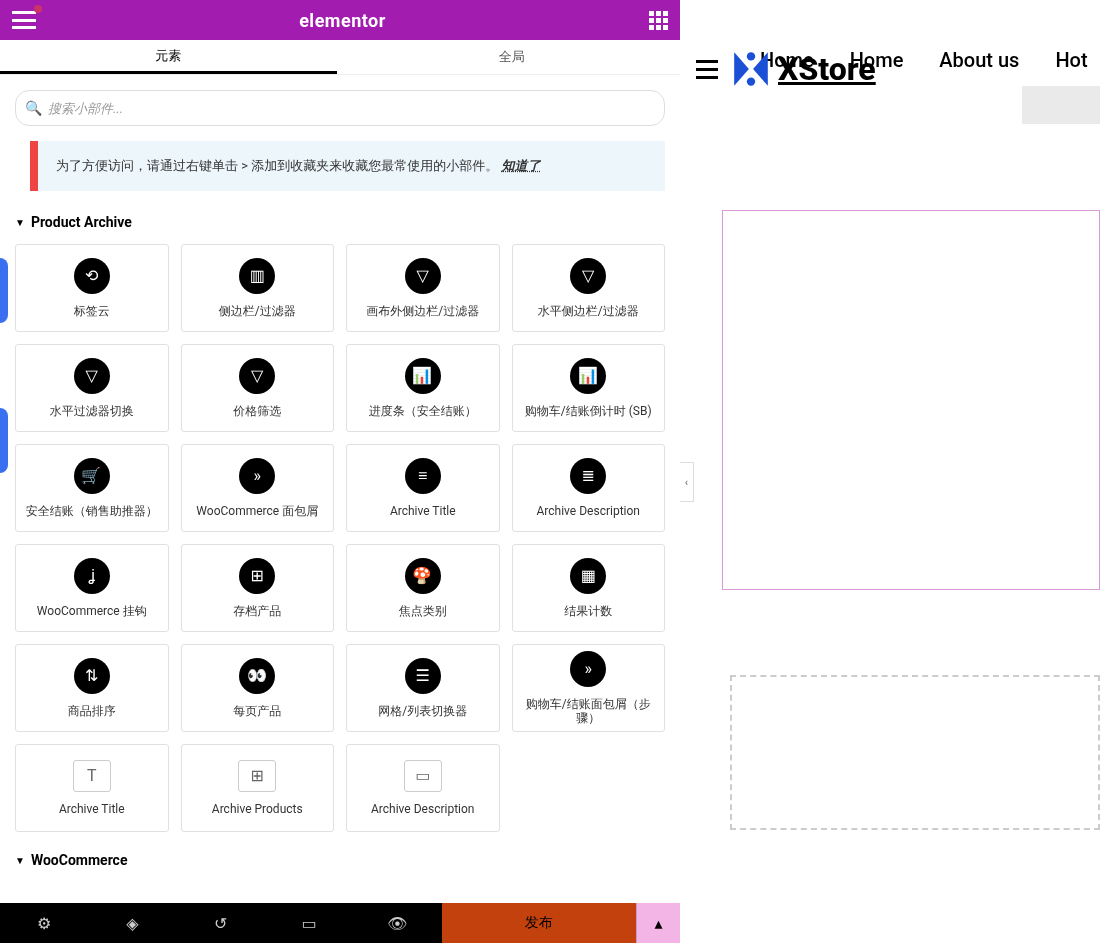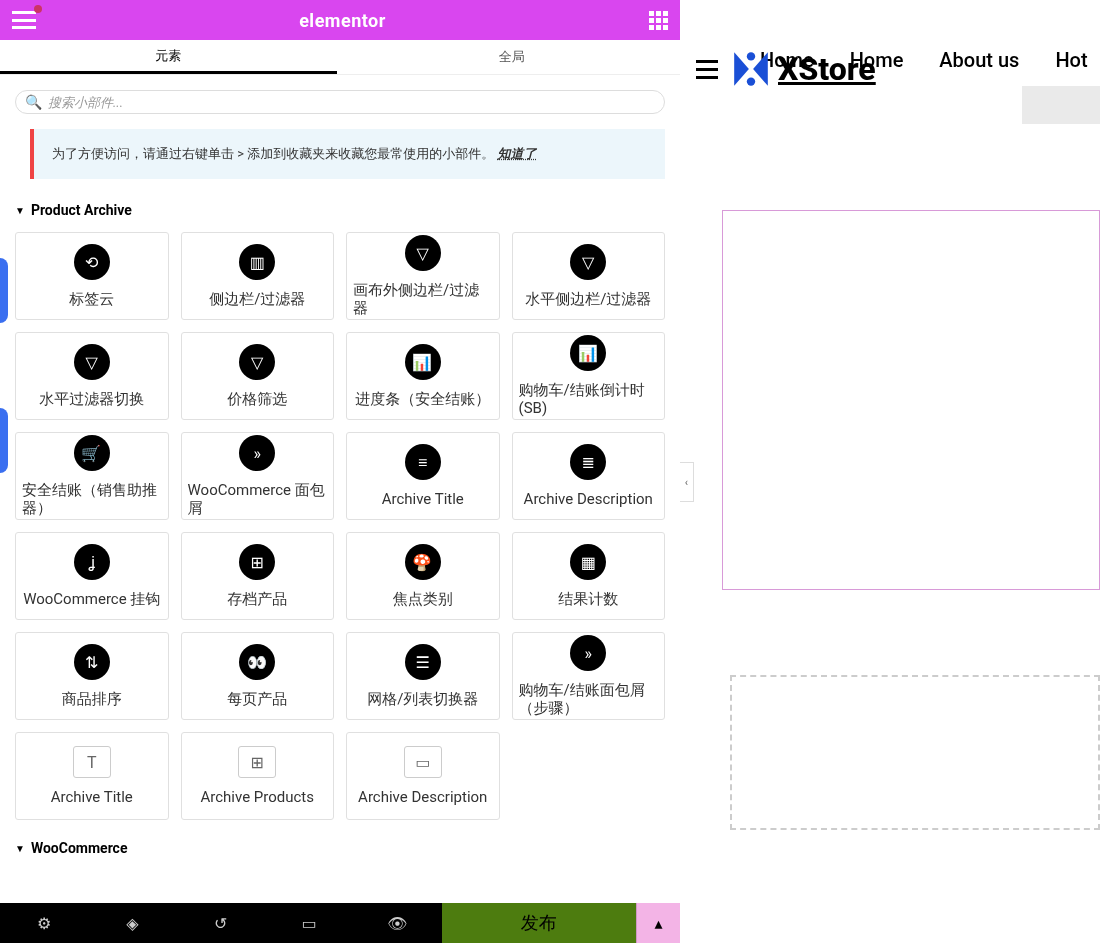--- a/index.html
+++ b/index.html
@@ -1,58 +1,58 @@
 <!DOCTYPE html>
 <html><head>
 <meta charset="utf-8">
 <style>
 * { margin:0; padding:0; box-sizing:border-box; font-family:-apple-system,BlinkMacSystemFont,"Segoe UI",Roboto,Arial,"Microsoft YaHei",sans-serif; }
 body { width:1100px; height:943px; overflow:hidden; background:#fff; display:flex; }
 
 
 .panel { width:680px; height:100%; display:flex; flex-direction:column; background:#fff; position:relative; }
-.topbar { height:40px; background:#d946ef; display:flex; align-items:center; justify-content:space-between; padding:0 12px; position:relative; }
+.topbar { height:40px; background:#a21caf; display:flex; align-items:center; justify-content:space-between; padding:0 12px; position:relative; }
 .hamburger { width:24px; height:18px; display:flex; flex-direction:column; justify-content:space-between; cursor:pointer; position:relative; }
 .hamburger span { display:block; height:3px; background:#fff; }
 .hamburger::after { content:''; position:absolute; top:-6px; right:-6px; width:8px; height:8px; border-radius:50%; background:#c36; }
 .brand { color:#fff; font-weight:700; font-size:18px; letter-spacing:0.5px; }
 .grid-icon { display:grid; grid-template-columns:repeat(3,5px); grid-template-rows:repeat(3,5px); gap:2px; cursor:pointer; }
 .grid-icon div { background:#fff; }
 
 .tabs { height:35px; display:flex; border-bottom:1px solid #eee;gap:7px; }
 .tab { flex:1; display:flex; align-items:center; justify-content:center; font-size:13px; color:#555; cursor:pointer; }
 .tab.active { border-bottom:3px solid #000; color:#000; font-weight:500; }
 
 .searchwrap { padding:15px; }
 .searchbox { position:relative; }
-.searchbox input { width:100%; height:24px; border:1px solid #ddd; border-radius:14px; padding:0 10px 0 32px; font-size:13px; outline:none; }
+.searchbox input { width:100%; height:36px; border:1px solid #ddd; border-radius:14px; padding:0 10px 0 32px; font-size:13px; outline:none; }
 .searchbox input::placeholder { color:#999; font-style:italic; }
 .searchbox .sicon { position:absolute; left:10px; top:50%; transform:translateY(-50%); color:#bbb; font-size:14px; }
 
-.tip { margin:0 15px 15px 30px; background:#ecf6fb; border-left:4px solid #ef4444; padding:16px 18px; font-size:13px; color:#333; }
+.tip { margin:0 15px 15px 30px; background:#ecf6fb; border-left:8px solid #ef4444; padding:16px 18px; font-size:13px; color:#333; }
 .tip .know { font-weight:700; text-decoration:underline dotted; cursor:pointer; font-style:italic; }
 
 .scroll { flex:1; overflow-y:auto; padding:0 15px 20px 15px; }
 .section-head { display:flex; align-items:center; gap:6px; font-weight:700; font-size:14px; color:#000; margin:8px 0 14px 0; cursor:pointer; }
 .section-head .caret { font-size:10px; }
 
 .widgets { display:grid; grid-template-columns:repeat(4,1fr); gap:12px; margin-bottom:20px; }
 .widget { border:1px solid #e0e0e0; border-radius:3px; height:88px; display:flex; flex-direction:column; align-items:center; justify-content:center; gap:10px; cursor:grab; background:#fff; }
 .widget .wicon { width:36px; height:36px; border-radius:50%; background:#000; display:flex; align-items:center; justify-content:center; color:#fff; font-size:16px; }
 .widget.light .wicon { background:#fff; border:1px solid #ccc; color:#666; border-radius:3px; width:38px; height:32px; }
-.widget .wlabel { font-size:15px; color:#333; padding:0 6px; line-height:1.2; }
+.widget .wlabel { font-size:12px; color:#333; text-align:center; padding:0 6px; line-height:1.2; }
 
 .leftfabs { position:absolute; left:0; top:258px; display:flex; flex-direction:column; gap:85px; }
 .fab { width:8px; height:65px; background:#3a6ff0; border-radius:0 10px 10px 0; }
 
 .collapse-handle { position:absolute; right:-14px; top:462px; width:14px; height:40px; background:#fff; border:1px solid #ddd; border-left:none; display:flex; align-items:center; justify-content:center; font-size:11px; color:#666; cursor:pointer; z-index:5; }
 
 .bottombar { height:40px; background:#000; display:flex; position:relative; }
 .bbtn { flex:1; display:flex; align-items:center; justify-content:center; color:#ccc; cursor:pointer; font-size:16px; }
-.publish { flex:2.2; background:#4d7c0f; color:#000; font-size:18px; display:flex; align-items:center; justify-content:center; cursor:pointer; position:relative; }
+.publish { flex:2.2; background:#c2410c; color:#000; font-size:14px; display:flex; align-items:center; justify-content:center; cursor:pointer; position:relative; }
 .publish-drop { width:44px; background:#f3b4e6; display:flex; align-items:center; justify-content:center; color:#000; cursor:pointer; border-left:1px solid rgba(0,0,0,0.15); }
 
 
 .preview { flex:1; background:#fff; position:relative; overflow:hidden; }
 .phead { height:185px; padding:40px 20px 0 16px; display:flex; align-items:flex-start; gap:12px;text-decoration:underline; }
 .pmenu { display:flex; flex-direction:column; gap:5px; margin-top:20px; cursor:pointer; }
 .pmenu span { width:22px; height:3px; background:#000; display:block; }
 .plogo { display:flex; align-items:center; gap:6px; margin-top:8px; }
 .plogo .mark { width:42px; height:42px; position:relative; }
 .plogo .mark svg { width:100%; height:100%; }

